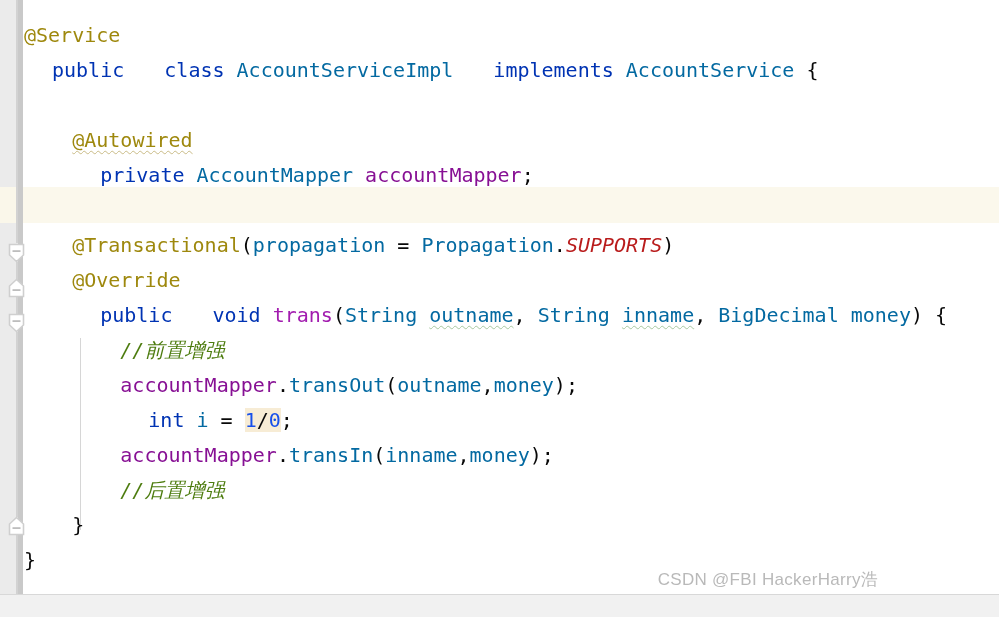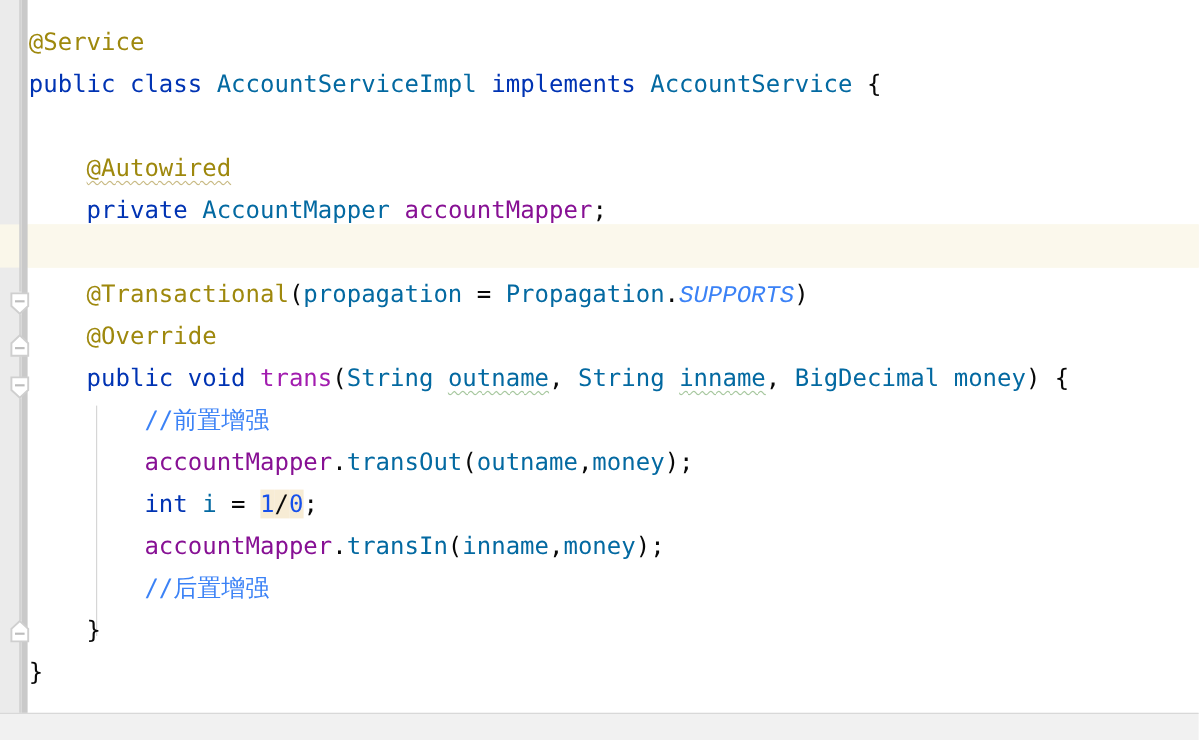--- a/index.html
+++ b/index.html
@@ -113,28 +113,28 @@
 
   
   .indent-guide {
     position: absolute;
     width: 1px;
     background: #d6d6d6;
     z-index: 5;
   }
 
   
-  .kw        { color: #0033b3; }            
+  .kw        { color: #0033b3; padding-left: 28px; }            
   .anno      { color: #9e880d; }            
   .ident     { color: #0369a1; }            
   .field     { color: #871094; }            
   .method    { color: #a21caf; }            
   .num       { color: #1750eb; }            
-  .comment   { color: #3b82f6; }
-  .constant  { color: #3b82f6; font-style: italic; font-family: Liberation Mono, monospace; }   
+  .comment   { color: #4d7c0f; font-style: italic; }
+  .constant  { color: #b91c1c; font-style: italic; }   
   .punct     { color: #080808; }
 
   
   .warn-bg {
     background: #f7ecd5;
   }
 
   
   .typo {
     text-decoration: underline;
@@ -215,14 +215,15 @@
     </div>
 
   <div id="indent-guides">
       <div class="indent-guide" style="left: 80px; top: 338px; height: 192px;"></div>
     </div>
 
   <div class="code" id="code-lines" style="top: 18px;"><div class="line"><span class="anno">@Service</span></div><div class="line"><span class="kw">public</span><span class="punct"> </span><span class="kw">class</span><span class="punct"> </span><span class="ident">AccountServiceImpl</span><span class="punct"> </span><span class="kw">implements</span><span class="punct"> </span><span class="ident">AccountService</span><span class="punct"> {</span></div><div class="line">&nbsp;</div><div class="line"><span class="punct">    </span><span class="anno typo-anno">@Autowired</span></div><div class="line"><span class="punct">    </span><span class="kw">private</span><span class="punct"> </span><span class="ident">AccountMapper</span><span class="punct"> </span><span class="field">accountMapper</span><span class="punct">;</span></div><div class="line">&nbsp;</div><div class="line"><span class="punct">    </span><span class="anno">@Transactional</span><span class="punct">(</span><span class="ident">propagation</span><span class="punct"> = </span><span class="ident">Propagation</span><span class="punct">.</span><span class="constant">SUPPORTS</span><span class="punct">)</span></div><div class="line"><span class="punct">    </span><span class="anno">@Override</span></div><div class="line"><span class="punct">    </span><span class="kw">public</span><span class="punct"> </span><span class="kw">void</span><span class="punct"> </span><span class="method">trans</span><span class="punct">(</span><span class="ident">String</span><span class="punct"> </span><span class="ident typo">outname</span><span class="punct">, </span><span class="ident">String</span><span class="punct"> </span><span class="ident typo">inname</span><span class="punct">, </span><span class="ident">BigDecimal</span><span class="punct"> </span><span class="ident">money</span><span class="punct">) {</span></div><div class="line"><span class="punct">        </span><span class="comment">//前置增强</span></div><div class="line"><span class="punct">        </span><span class="field">accountMapper</span><span class="punct">.</span><span class="ident">transOut</span><span class="punct">(</span><span class="ident">outname</span><span class="punct">,</span><span class="ident">money</span><span class="punct">);</span></div><div class="line"><span class="punct">        </span><span class="kw">int</span><span class="punct"> </span><span class="ident">i</span><span class="punct"> = </span><span class="num warn-bg">1</span><span class="punct warn-bg">/</span><span class="num warn-bg">0</span><span class="punct">;</span></div><div class="line"><span class="punct">        </span><span class="field">accountMapper</span><span class="punct">.</span><span class="ident">transIn</span><span class="punct">(</span><span class="ident">inname</span><span class="punct">,</span><span class="ident">money</span><span class="punct">);</span></div><div class="line"><span class="punct">        </span><span class="comment">//后置增强</span></div><div class="line"><span class="punct">    </span><span class="punct">}</span></div><div class="line"><span class="punct">}</span></div></div>
 
   <div class="bottom-strip"></div>
 
+  <div class="watermark">CSDN @FBI HackerHarry浩</div>
 
 </div>
 
 </body></html>

